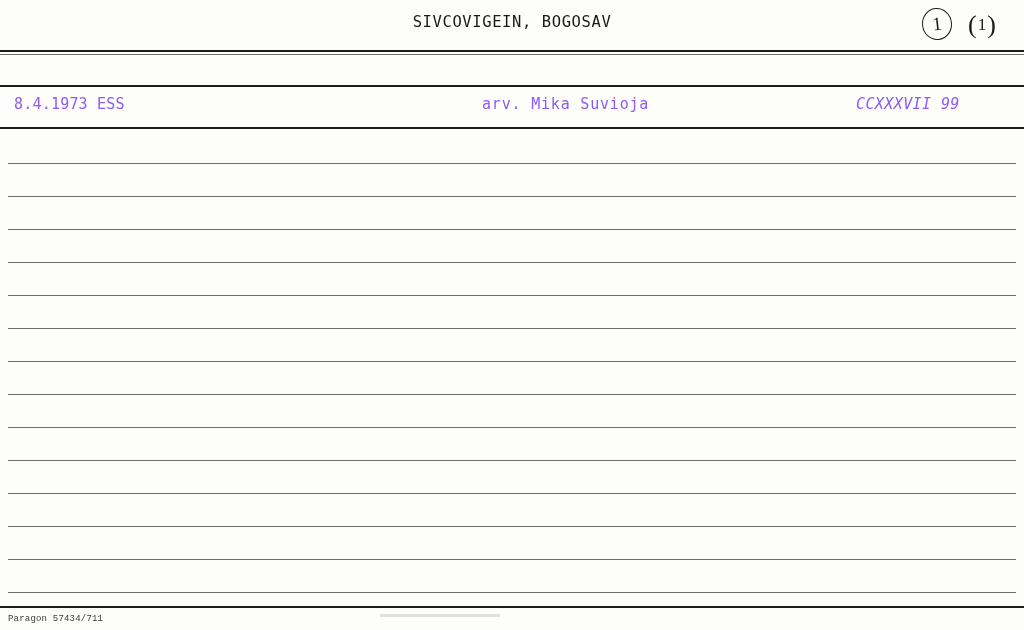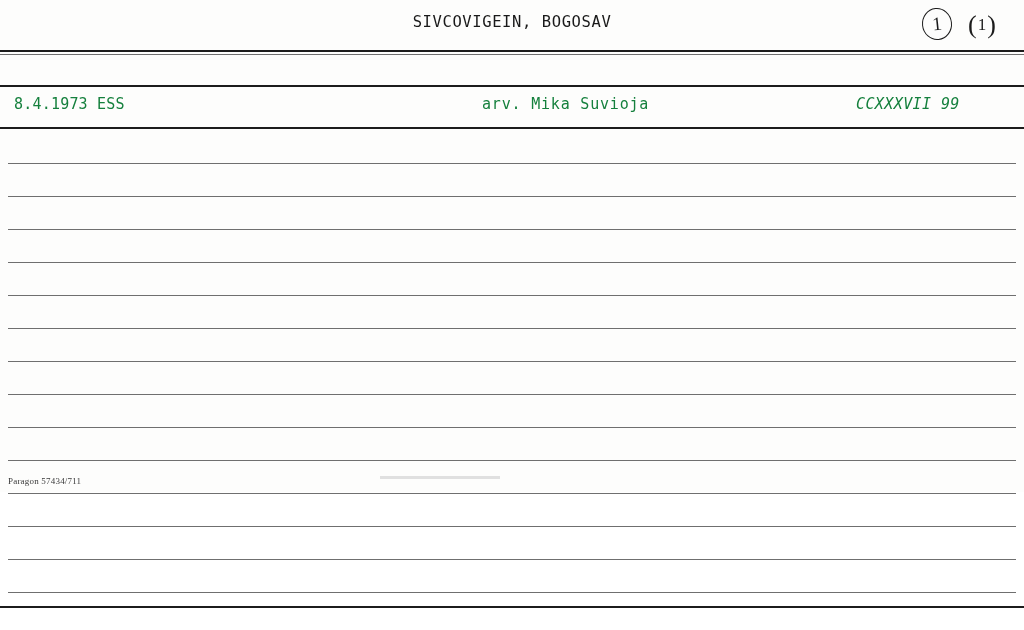--- a/index.html
+++ b/index.html
@@ -11,21 +11,21 @@
     width: 1024px;
     height: 630px;
     overflow: hidden;
     font-family: "Liberation Serif", serif;
     color: #111111;
   }
 
   .card {
     position: relative;
     width: 1024px;
-    height: 492px;
+    height: 630px;
     background: #fdfdfc;
   }
 
   
   .header {
     position: absolute;
     left: 0;
     top: 0;
     width: 1024px;
     height: 52px;
@@ -94,21 +94,21 @@
 
   
   .entry {
     position: absolute;
     left: 0;
     top: 95px;
     width: 1024px;
     height: 28px;
     font-family: "DejaVu Sans Mono", monospace;
     font-size: 15px;
-    color: #15803d;
+    color: #8b5cf6;
     white-space: nowrap;
   }
   .entry .f-date {
     position: absolute;
     left: 14px;
     top: 0;
     letter-spacing: 0.2px;
   }
   .entry .f-title {
     position: absolute;
@@ -129,21 +129,21 @@
     top: 0;
     letter-spacing: 0.4px;
     font-style: italic;
   }
 
   
   .imprint {
     position: absolute;
     left: 8px;
     bottom: 6px;
-    font-family: Liberation Serif, serif;
+    font-family: Liberation Mono, monospace;
     font-size: 9px;
     color: #3a3a3a;
     letter-spacing: 0.2px;
   }
 
   
   .smudge {
     position: absolute;
     left: 380px;
     bottom: 13px;

